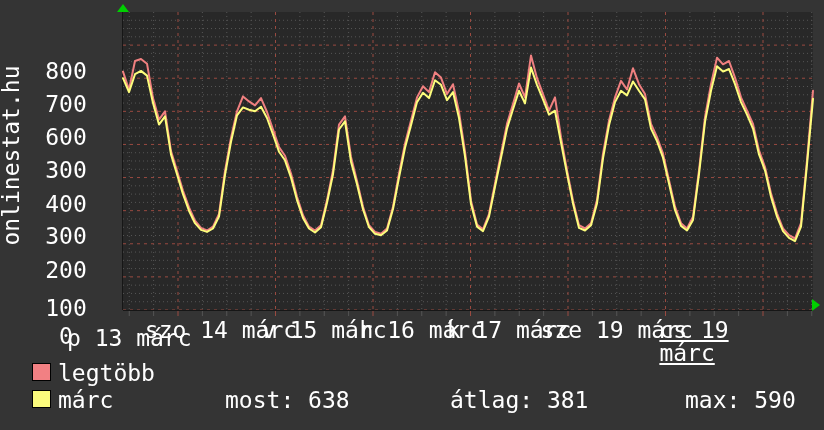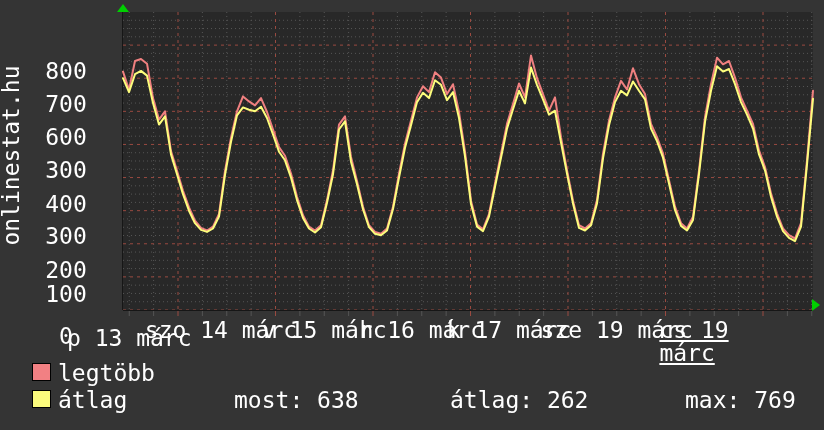--- a/index.html
+++ b/index.html
@@ -126,21 +126,21 @@
       <polyline points="123.0,71.6 129.0,89.8 135.0,61.0 141.0,59.0 147.0,63.7 153.0,98.1 159.0,119.6 165.0,111.3 171.0,151.1 177.0,170.9 183.0,190.8 189.0,207.4 195.0,220.6 201.0,227.9 207.0,230.5 213.0,226.6 219.0,214.0 225.0,170.9 231.0,137.8 237.0,111.3 243.0,96.4 249.0,101.4 255.0,105.4 261.0,98.1 267.0,112.0 273.0,129.5 279.0,147.1 285.0,155.7 291.0,173.6 297.0,196.8 303.0,215.3 309.0,226.6 315.0,230.5 321.0,225.2 327.0,200.1 333.0,170.3 339.0,124.6 345.0,116.3 351.0,157.0 357.0,180.9 363.0,206.7 369.0,225.2 375.0,231.9 381.0,233.8 387.0,228.5 393.0,206.7 399.0,173.6 405.0,143.8 411.0,120.6 417.0,97.4 423.0,86.2 429.0,92.1 435.0,72.3 441.0,77.6 447.0,94.1 453.0,84.2 459.0,112.0 465.0,151.7 471.0,200.7 477.0,224.6 483.0,229.2 489.0,214.0 495.0,183.5 501.0,153.7 507.0,123.9 513.0,104.0 519.0,83.5 525.0,97.4 531.0,55.4 537.0,78.2 543.0,94.1 549.0,110.7 555.0,97.4 561.0,137.2 567.0,170.3 573.0,200.7 579.0,225.2 585.0,228.5 591.0,223.2 597.0,200.1 603.0,153.7 609.0,120.6 615.0,97.4 621.0,80.9 627.0,89.5 633.0,68.3 639.0,84.2 645.0,94.1 651.0,123.9 657.0,137.2 663.0,153.7 669.0,180.2 675.0,206.7 681.0,223.2 687.0,228.5 693.0,216.6 699.0,170.3 705.0,117.3 711.0,84.2 717.0,57.7 723.0,64.3 729.0,61.0 735.0,77.6 741.0,97.4 747.0,110.7 753.0,123.9 759.0,150.4 765.0,167.0 771.0,193.4 777.0,213.3 783.0,228.5 789.0,235.2 795.0,238.5 801.0,223.2 807.0,160.3 813.0,90.8" fill="none" stroke="#f08080" stroke-width="2" stroke-linejoin="round" stroke-linecap="round"></polyline>
       <polyline points="123.0,78.2 129.0,92.1 135.0,74.2 141.0,70.9 147.0,75.6 153.0,103.1 159.0,124.6 165.0,116.3 171.0,154.4 177.0,174.2 183.0,194.1 189.0,210.7 195.0,223.2 201.0,229.9 207.0,231.9 213.0,228.5 219.0,216.6 225.0,174.9 231.0,141.8 237.0,115.3 243.0,107.4 249.0,109.7 255.0,111.3 261.0,106.7 267.0,118.0 273.0,134.5 279.0,151.7 285.0,160.3 291.0,177.6 297.0,200.1 303.0,218.0 309.0,228.5 315.0,232.5 321.0,227.2 327.0,202.7 333.0,174.2 339.0,129.5 345.0,121.3 351.0,161.7 357.0,184.2 363.0,209.3 369.0,227.2 375.0,233.8 381.0,235.2 387.0,230.5 393.0,209.0 399.0,177.6 405.0,147.8 411.0,125.2 417.0,102.1 423.0,92.8 429.0,98.1 435.0,80.2 441.0,84.8 447.0,100.1 453.0,92.1 459.0,118.0 465.0,156.4 471.0,204.0 477.0,226.6 483.0,231.2 489.0,216.6 495.0,186.8 501.0,157.7 507.0,128.6 513.0,109.3 519.0,90.8 525.0,103.4 531.0,67.6 537.0,84.8 543.0,99.4 549.0,114.6 555.0,110.7 561.0,142.5 567.0,173.6 573.0,203.4 579.0,227.9 585.0,230.5 591.0,225.2 597.0,203.4 603.0,158.4 609.0,125.2 615.0,102.1 621.0,90.8 627.0,95.4 633.0,81.5 639.0,90.8 645.0,99.4 651.0,128.6 657.0,141.1 663.0,157.7 669.0,183.5 675.0,210.0 681.0,225.9 687.0,230.5 693.0,219.9 699.0,174.2 705.0,121.9 711.0,90.8 717.0,66.3 723.0,71.6 729.0,69.0 735.0,84.2 741.0,102.1 747.0,114.6 753.0,128.6 759.0,154.4 765.0,170.3 771.0,196.8 777.0,216.6 783.0,231.2 789.0,237.8 795.0,241.1 801.0,226.6 807.0,164.3 813.0,98.8" fill="none" stroke="#fdfd7c" stroke-width="2" stroke-linejoin="round" stroke-linecap="round"></polyline>
       <polygon points="117,12 129,12 123,4" fill="#00cf00"></polygon>
       <polygon points="812,299 812,311 820,305" fill="#00cf00"></polygon>
     </svg>
 
   <div id="site-title" class="abs">onlinestat.hu</div>
 
   <div id="ylabels">
       <div class="ylab" style="top: 297px;">0</div>
-      <div class="ylab" style="top: 255px;">100</div>
+      <div class="ylab" style="top: 269px;">100</div>
       <div class="ylab" style="top: 230.778px;">200</div>
       <div class="ylab" style="top: 197px;">300</div>
       <div class="ylab" style="top: 164.556px;">400</div>
       <div class="ylab" style="top: 131.444px;">300</div>
       <div class="ylab" style="top: 98.3333px;">600</div>
       <div class="ylab" style="top: 65.2222px;">700</div>
       <div class="ylab" style="top: 32.1111px;">800</div>
     </div>
   <div id="xlabels">
       <div class="xlab" style="left: 129.25px; margin-top: 8px;">p 13 márc</div>
@@ -149,22 +149,22 @@
       <div class="xlab" style="left: 421.75px;">h 16 márc</div>
       <div class="xlab" style="left: 509px;">k 17 márc</div>
       <div class="xlab" style="left: 616.75px;">sze 19 márc</div>
       <div class="xlab" style="left: 714.25px; text-decoration: underline;">cs 19 márc</div>
     </div>
 
   <div id="legend">
     <span class="swatch" style="left: 32px; top: 363px; background: rgb(242, 128, 131);"></span>
     <span class="abs" style="left:58px;top:362px;">legtöbb</span>
     <span class="swatch" style="left: 32px; top: 390px; background: rgb(251, 251, 124);"></span>
-    <span class="abs" style="left:58px;top:389px;">átlag</span>
+    <span class="abs" style="left:58px;top:389px;">márc</span>
   </div>
 
   <div id="statsrow">
-    <span class="abs" style="left:234px;top:389px;">most: 638</span>
-    <span class="abs" style="left:450px;top:389px;">átlag: 262</span>
-    <span class="abs" style="left:685px;top:389px;">max: 769</span>
+    <span class="abs" style="left:225px;top:389px;">most: 638</span>
+    <span class="abs" style="left:450px;top:389px;">átlag: 381</span>
+    <span class="abs" style="left:685px;top:389px;">max: 590</span>
   </div>
 
 </div>
 
 </body></html>

